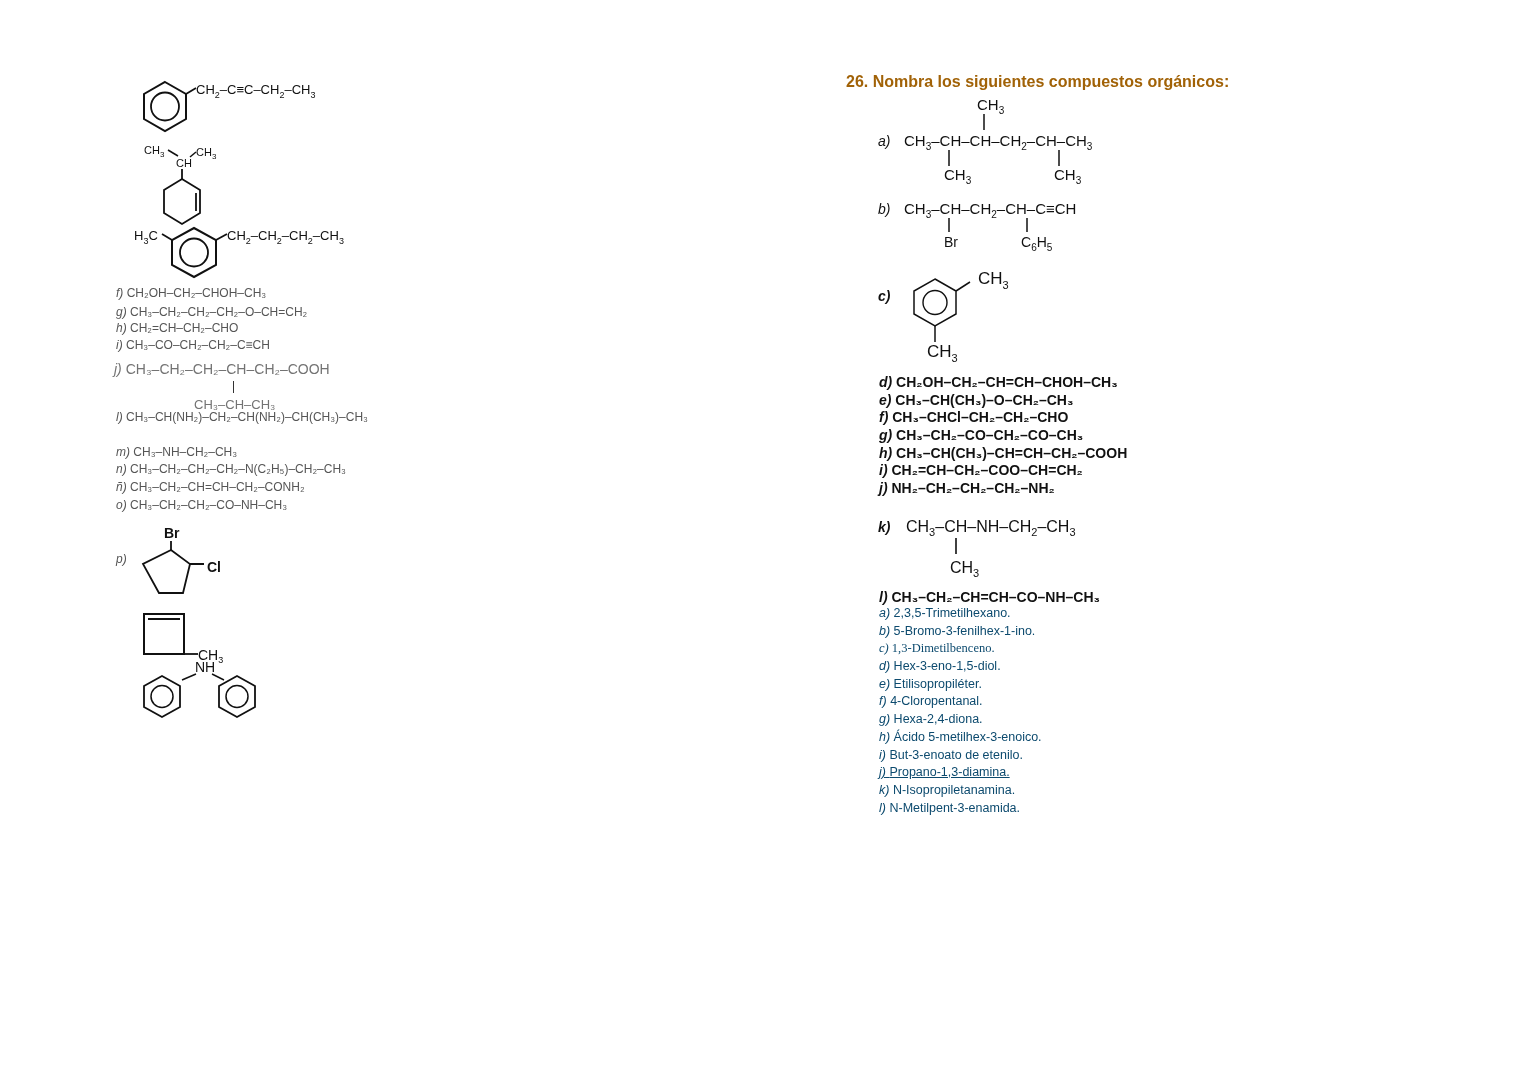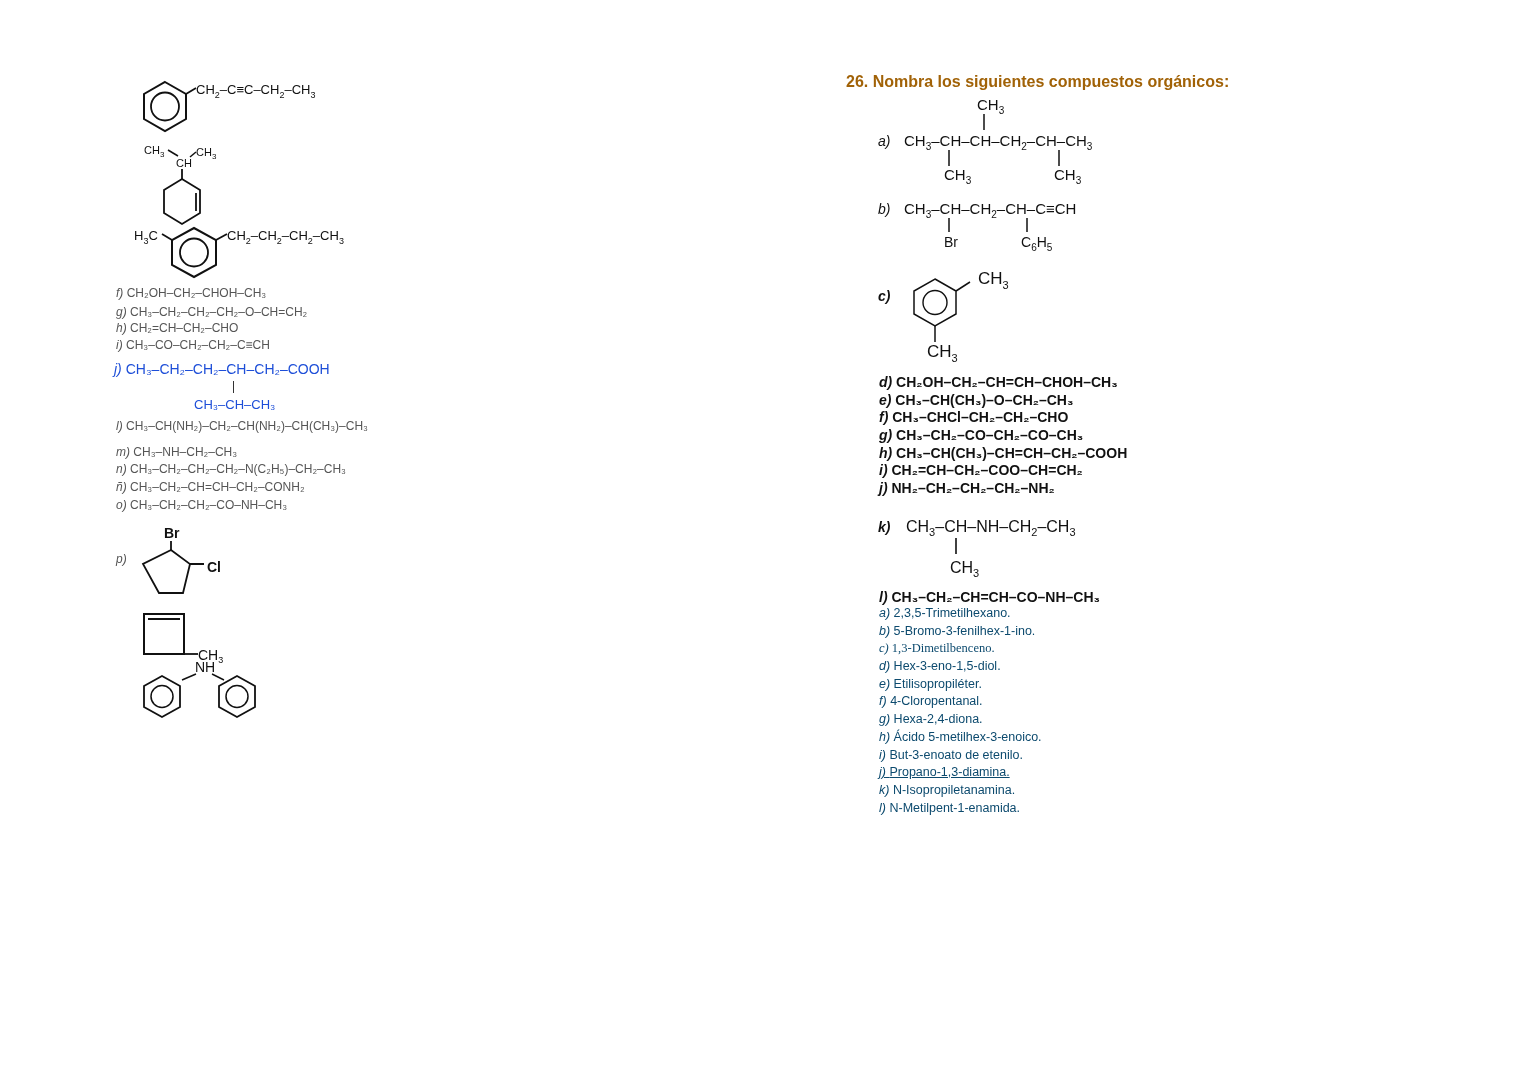--- a/index.html
+++ b/index.html
@@ -4,21 +4,21 @@
 <style>
   html, body { margin:0; padding:0; }
   body { width:1527px; height:1080px; background:#ffffff; position:relative; overflow:hidden;
          font-family:"Liberation Sans", sans-serif; color:#222; }
   .abs { position:absolute; }
   .struct { position:absolute; }
   .struct svg { display:block; overflow:visible; }
   .struct text { font-family:"Liberation Sans", sans-serif; fill:#111; }
   .line-grey { position:absolute; font-size:12px; color:#555; white-space:nowrap; }
   .line-grey i, .ans i, .bold i { font-style:italic; }
-  .line-black { position:absolute; font-size:14px; color:#1d4ed8; white-space:nowrap; }
+  .line-black { position:absolute; font-size:14px; color:#737373; white-space:nowrap; }
   .title { position:absolute; left:846px; top:73px; font-size:16px; font-weight:bold; color:#a16207; white-space:nowrap; }
   .bold { position:absolute; left:879px; font-size:14px; font-weight:bold; color:#111; white-space:nowrap; }
   .ans { position:absolute; left:879px; font-size:12.5px; color:#0c4a6e; white-space:nowrap; }
 </style>
 </head>
 <body>
 
 <div class="struct" style="left:138px;top:78px;">
   <svg width="210" height="60">
     <polygon points="27,4 48,16 48,41 27,53 6,41 6,16" fill="none" stroke="#111" stroke-width="2"></polygon>
@@ -66,21 +66,21 @@
 </div>
 
 <div class="line-black" style="left:114px;top:361px;">
   <i>j)</i> <span>CH₃–CH₂–CH₂–CH–CH₂–COOH</span>
 </div>
 <div class="abs" style="left:233px;top:381px;width:1px;height:12px;background:#333;"></div>
 <div class="line-black" style="left:194px;top:397px;font-size:13px;">
   <span>CH₃–CH–CH₃</span>
 </div>
 
-<div class="line-grey" style="left:116px;top:419px;">
+<div class="line-grey" style="left:116px;top:410px;">
   <i>l)</i> <span>CH₃–CH(NH₂)–CH₂–CH(NH₂)–CH(CH₃)–CH₃</span>
 </div>
 <div class="line-grey" style="left:116px;top:445px;">
   <i>m)</i> <span>CH₃–NH–CH₂–CH₃</span>
 </div>
 <div class="line-grey" style="left:116px;top:462px;">
   <i>n)</i> <span>CH₃–CH₂–CH₂–CH₂–N(C₂H₅)–CH₂–CH₃</span>
 </div>
 <div class="line-grey" style="left:116px;top:480px;">
   <i>ñ)</i> <span>CH₃–CH₂–CH=CH–CH₂–CONH₂</span>
@@ -200,13 +200,13 @@
 <div class="ans" style="top:624px;"><i>b)</i> <span>5-Bromo-3-fenilhex-1-ino.</span></div>
 <div class="ans" style="top:641px;font-family:Liberation Serif, serif;"><i>c)</i> <span>1,3-Dimetilbenceno.</span></div>
 <div class="ans" style="top:659px;"><i>d)</i> <span>Hex-3-eno-1,5-diol.</span></div>
 <div class="ans" style="top:677px;"><i>e)</i> <span>Etilisopropiléter.</span></div>
 <div class="ans" style="top:694px;"><i>f)</i> <span>4-Cloropentanal.</span></div>
 <div class="ans" style="top:712px;text-align:center;"><i>g)</i> <span>Hexa-2,4-diona.</span></div>
 <div class="ans" style="top:730px;"><i>h)</i> <span>Ácido 5-metilhex-3-enoico.</span></div>
 <div class="ans" style="top:748px;"><i>i)</i> <span>But-3-enoato de etenilo.</span></div>
 <div class="ans" style="top:765px;text-decoration:underline;"><i>j)</i> <span>Propano-1,3-diamina.</span></div>
 <div class="ans" style="top:783px;"><i>k)</i> <span>N-Isopropiletanamina.</span></div>
-<div class="ans" style="top:801px;"><i>l)</i> <span>N-Metilpent-1-enamida.</span></div>
+<div class="ans" style="top:801px;"><i>l)</i> <span>N-Metilpent-3-enamida.</span></div>
 
 </body></html>

